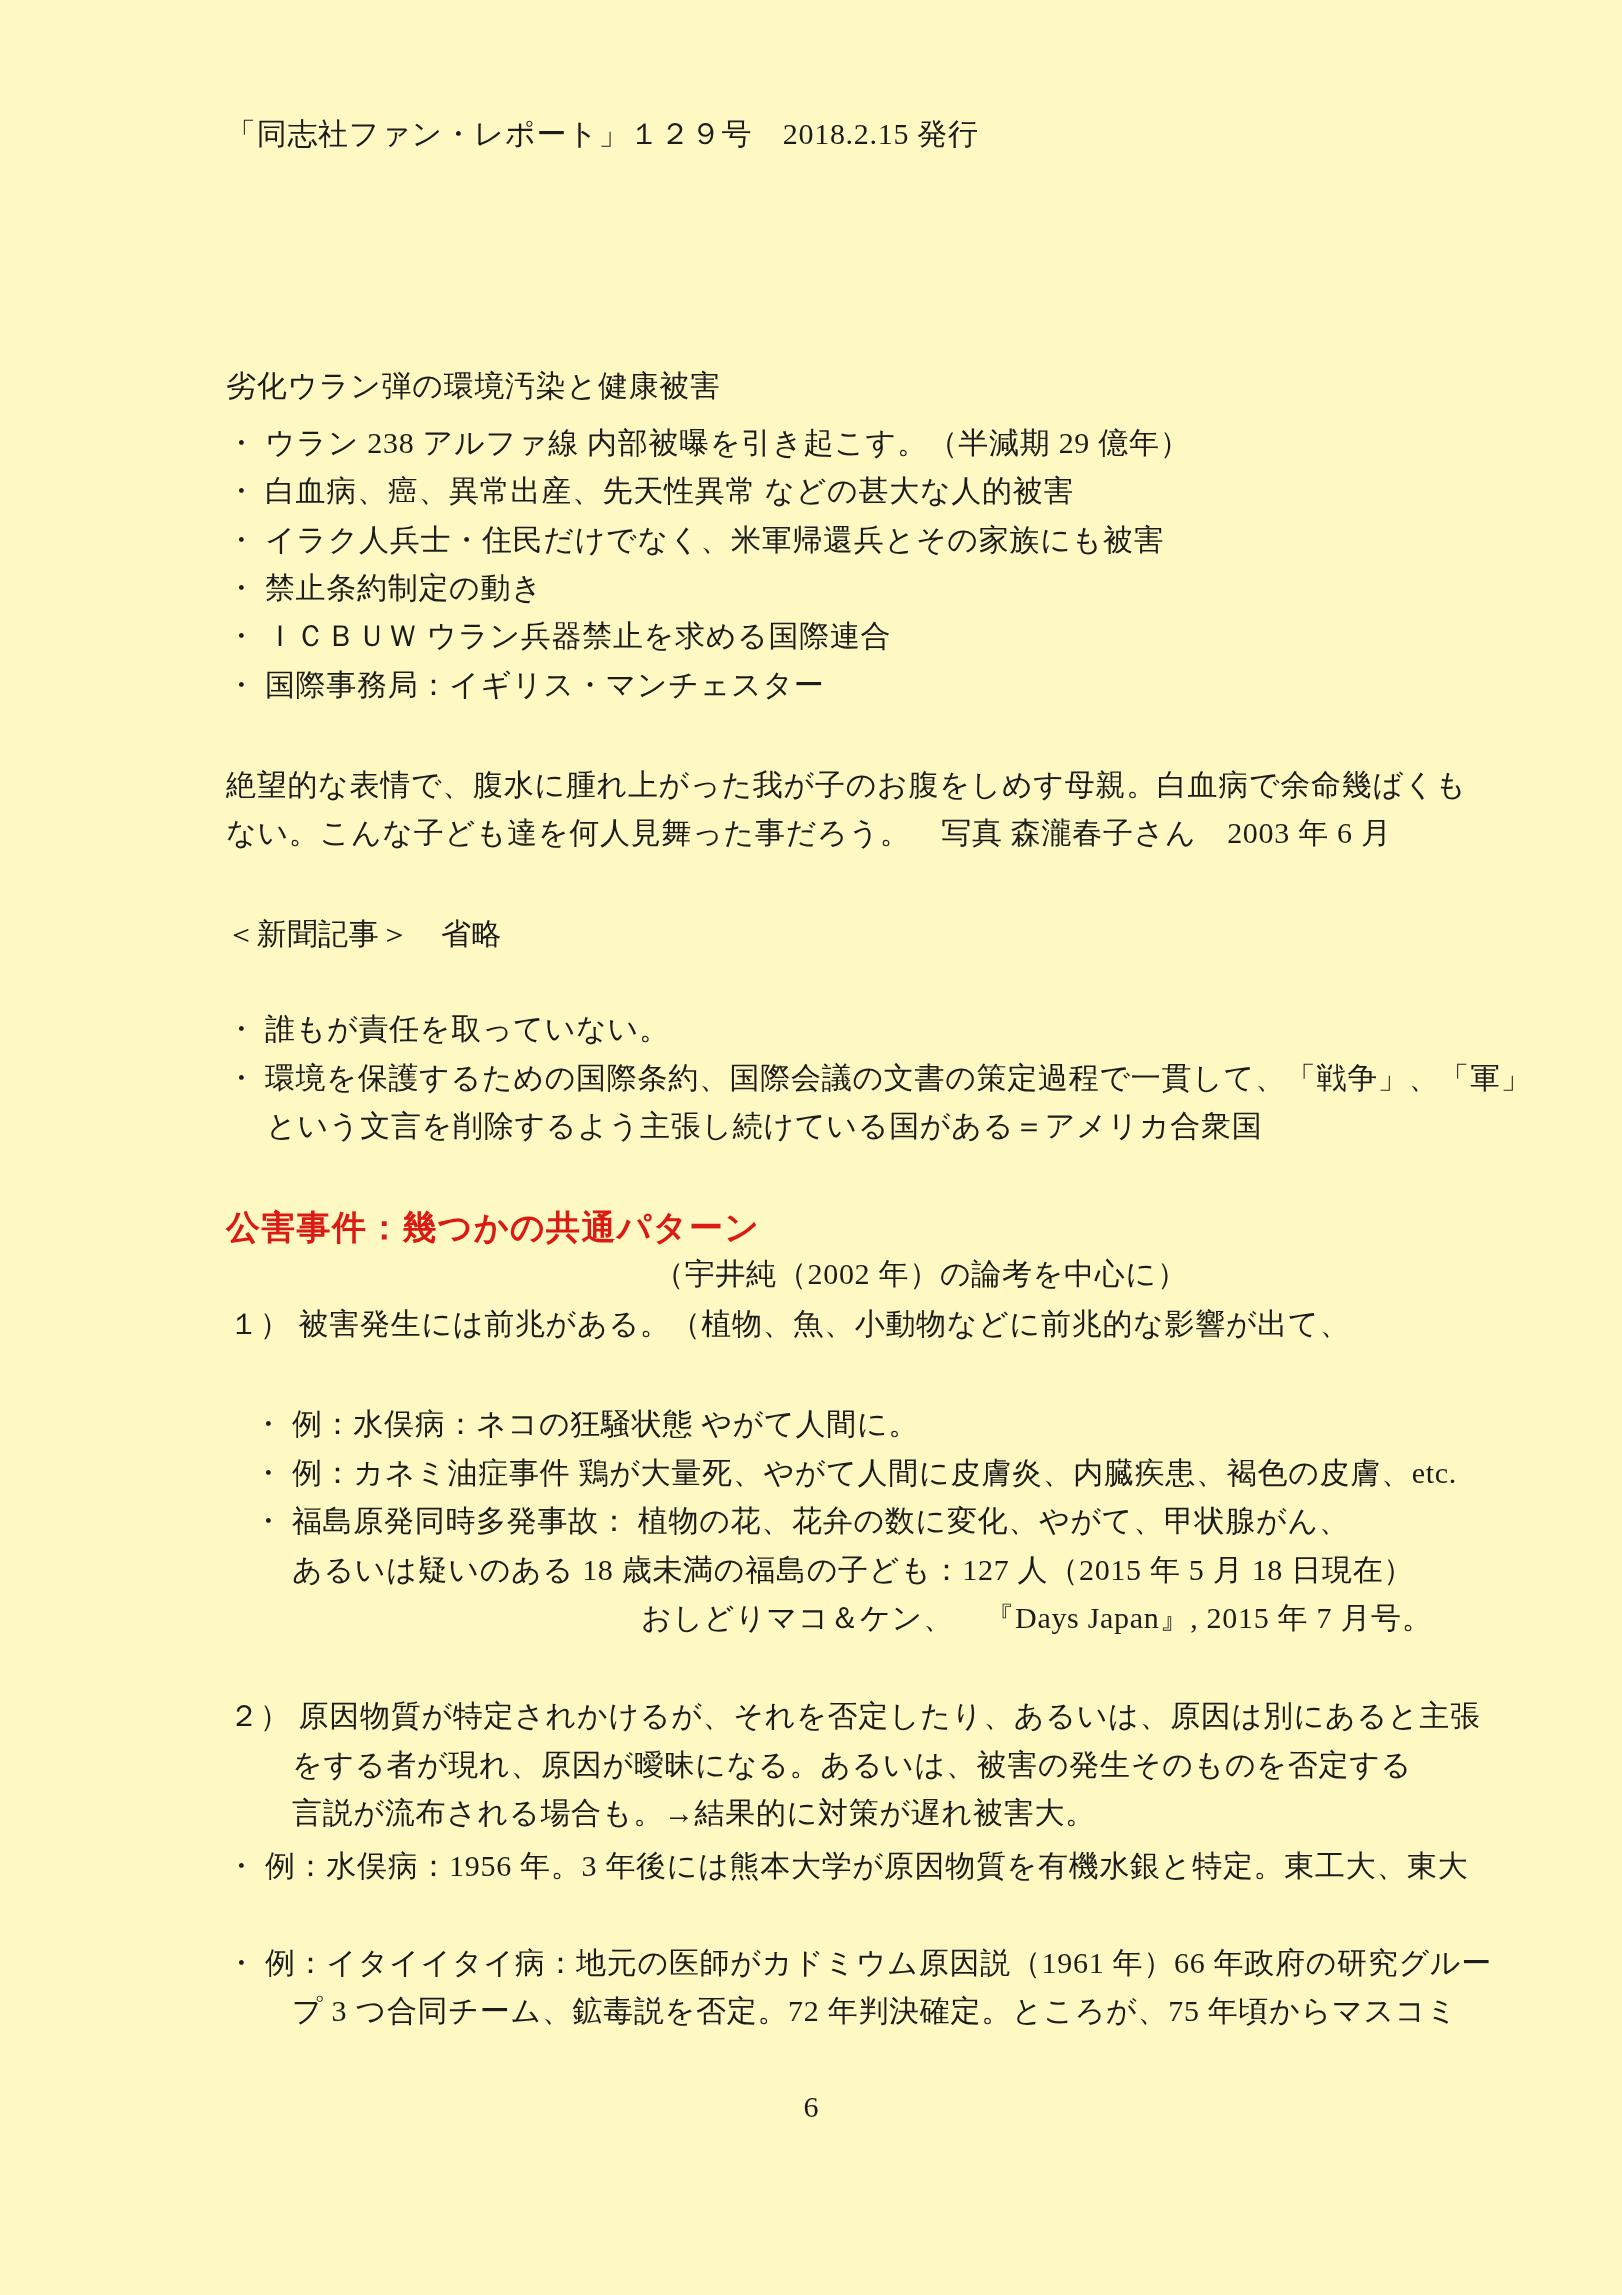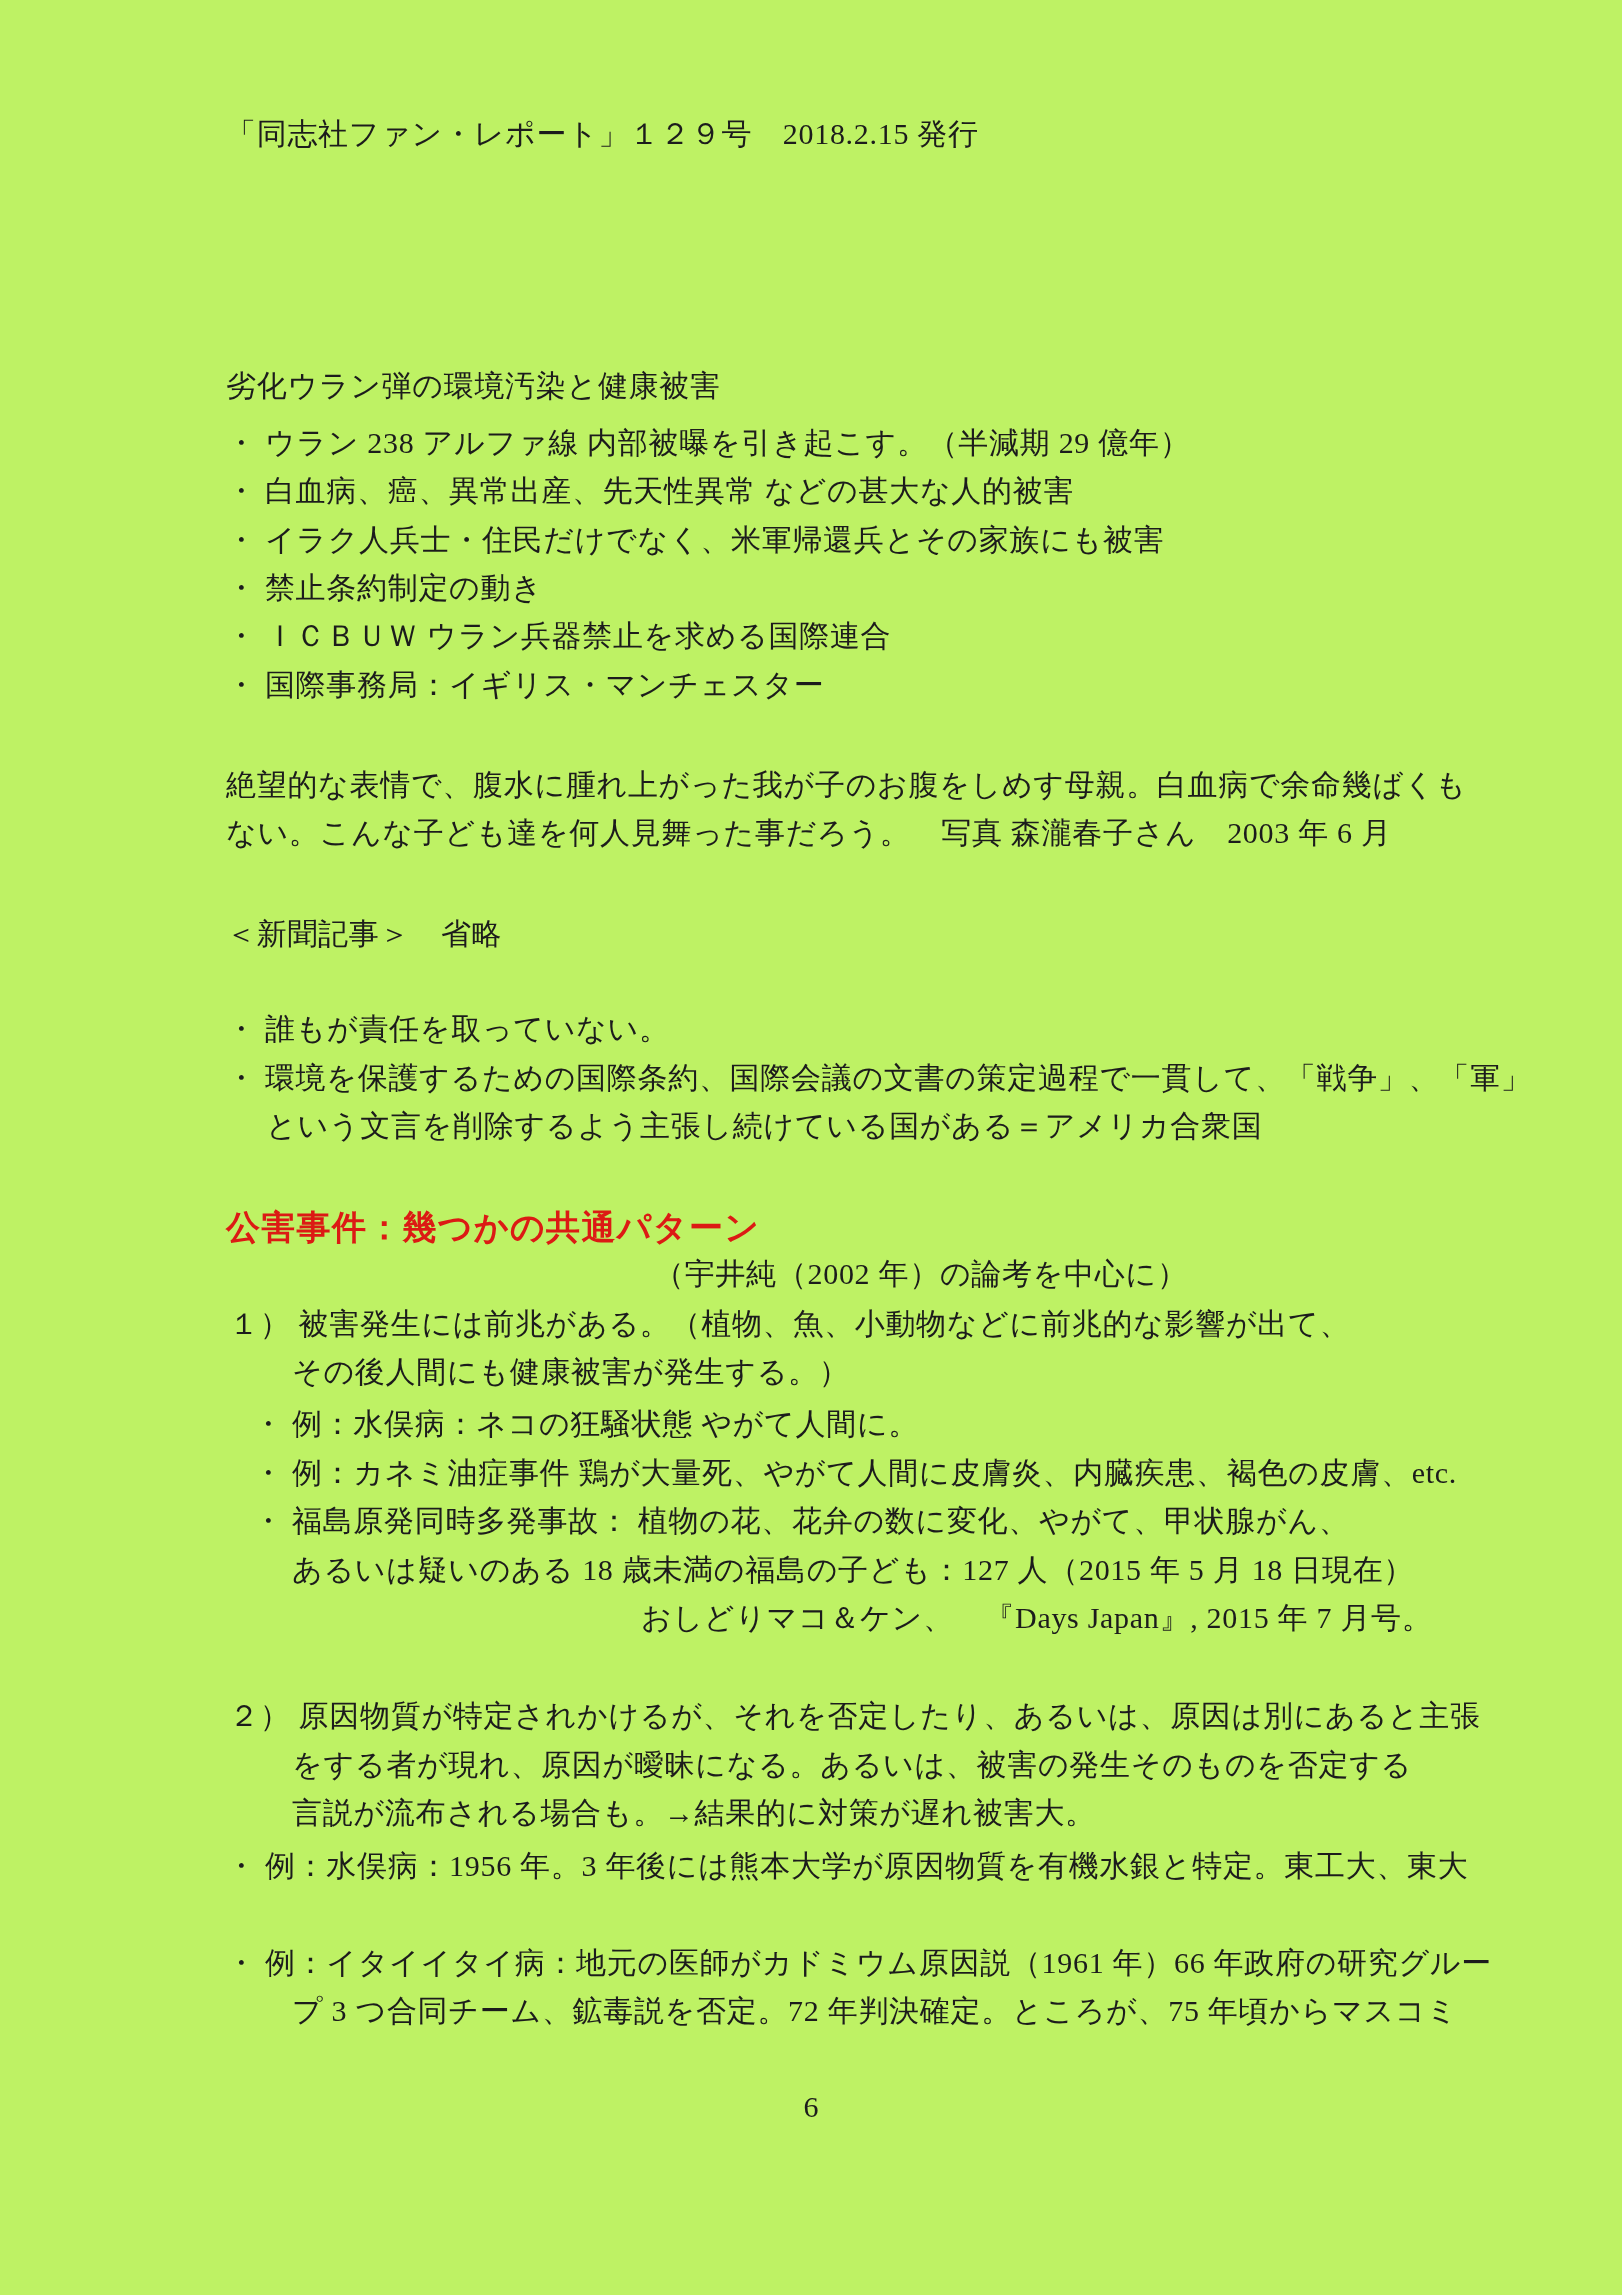--- a/index.html
+++ b/index.html
@@ -4,21 +4,21 @@
 <style>
   html, body {
     margin: 0;
     padding: 0;
     background: #ffffff;
   }
   .page {
     position: relative;
     width: 1622px;
     height: 2295px;
-    background: #bef264;
+    background: #fef9c3;
     overflow: hidden;
     font-family: "Liberation Serif", "DejaVu Serif", serif;
     color: #1c1c1c;
   }
   .ln {
     position: absolute;
     white-space: nowrap;
     font-size: 30px;
     line-height: 48px;
     height: 48px;
@@ -63,21 +63,20 @@
 
   <div class="ln" style="left:226px; top:1005px">・ 誰もが責任を取っていない。</div>
   <div class="ln" style="left:226px; top:1054px">・ 環境を保護するための国際条約、国際会議の文書の策定過程で一貫して、「戦争」、「軍」</div>
   <div class="ln" style="left:266px; top:1102px">という文言を削除するよう主張し続けている国がある＝アメリカ合衆国</div>
 
   <div class="ln red-heading" style="left: 226px; top: 1203px; color: rgb(220, 26, 20);">公害事件：幾つかの共通パターン</div>
 
   <div class="ln" style="left:654px; top:1250px">（宇井純（2002 年）の論考を中心に）</div>
 
   <div class="ln" style="left:229px; top:1300px">１） 被害発生には前兆がある。（植物、魚、小動物などに前兆的な影響が出て、</div>
-  <div class="ln" style="left:292px; top:1348px">その後人間にも健康被害が発生する。）</div>
 
   <div class="ln" style="left:253px; top:1400px">・ 例：水俣病：ネコの狂騒状態 やがて人間に。</div>
   <div class="ln" style="left:253px; top:1449px">・ 例：カネミ油症事件 鶏が大量死、やがて人間に皮膚炎、内臓疾患、褐色の皮膚、etc.</div>
   <div class="ln" style="left:253px; top:1497px">・ 福島原発同時多発事故：  植物の花、花弁の数に変化、やがて、甲状腺がん、</div>
   <div class="ln" style="left:292px; top:1546px">あるいは疑いのある 18 歳未満の福島の子ども：127 人（2015 年 5 月 18 日現在）</div>
   <div class="ln" style="left:641px; top:1594px">おしどりマコ＆ケン、　『Days Japan』, 2015 年 7 月号。</div>
 
   <div class="ln" style="left:229px; top:1692px">２） 原因物質が特定されかけるが、それを否定したり、あるいは、原因は別にあると主張</div>
   <div class="ln" style="left:292px; top:1741px">をする者が現れ、原因が曖昧になる。あるいは、被害の発生そのものを否定する</div>
   <div class="ln" style="left:292px; top:1789px">言説が流布される場合も。→結果的に対策が遅れ被害大。</div>

